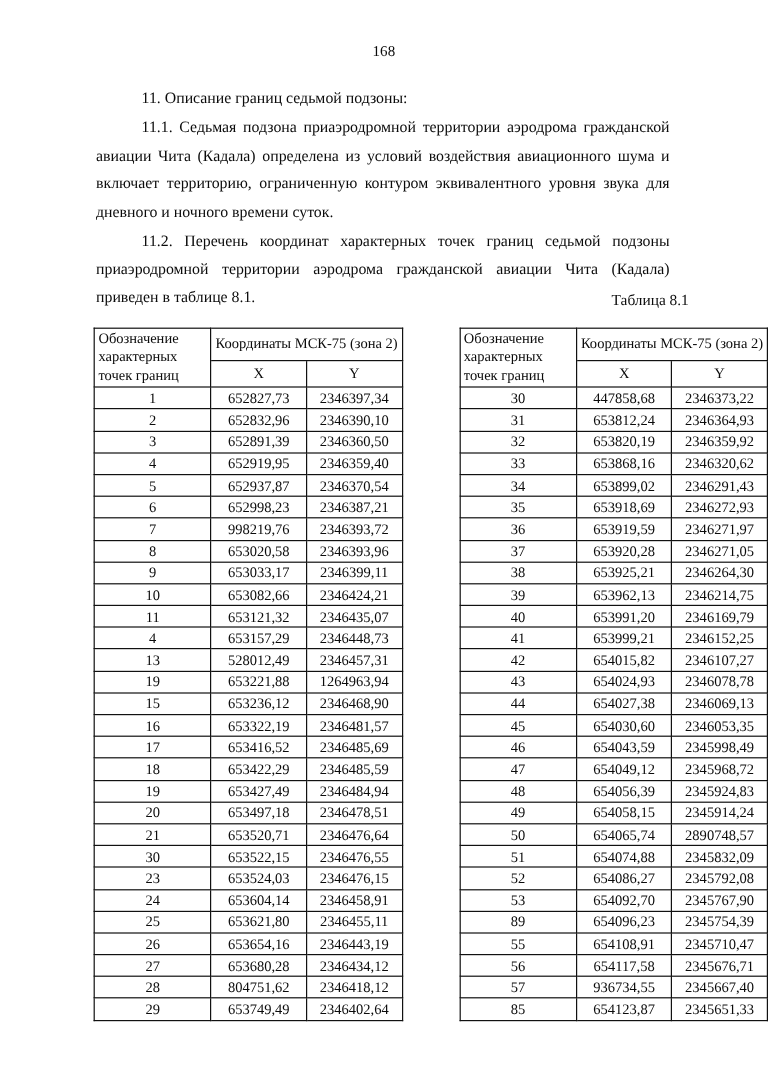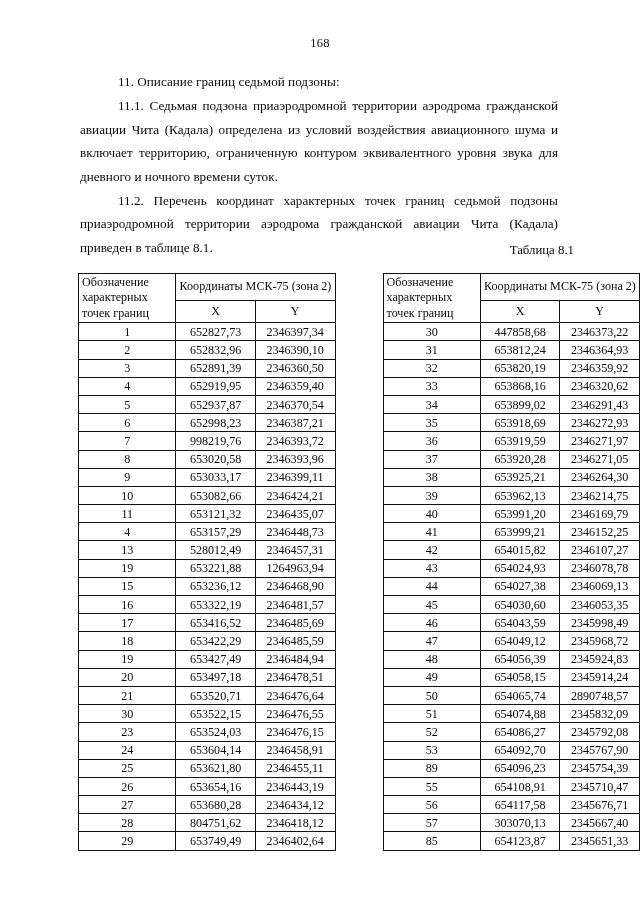--- a/index.html
+++ b/index.html
@@ -428,21 +428,21 @@
               <td class="c-x">654108,91</td>
               <td class="c-y">2345710,47</td>
             </tr>
             <tr>
               <td class="c-num">56</td>
               <td class="c-x">654117,58</td>
               <td class="c-y">2345676,71</td>
             </tr>
             <tr>
               <td class="c-num">57</td>
-              <td class="c-x">303070,13</td>
+              <td class="c-x">936734,55</td>
               <td class="c-y">2345667,40</td>
             </tr>
             <tr>
               <td class="c-num">85</td>
               <td class="c-x">654123,87</td>
               <td class="c-y">2345651,33</td>
             </tr>
           </tbody>
       </table>
     </div>

